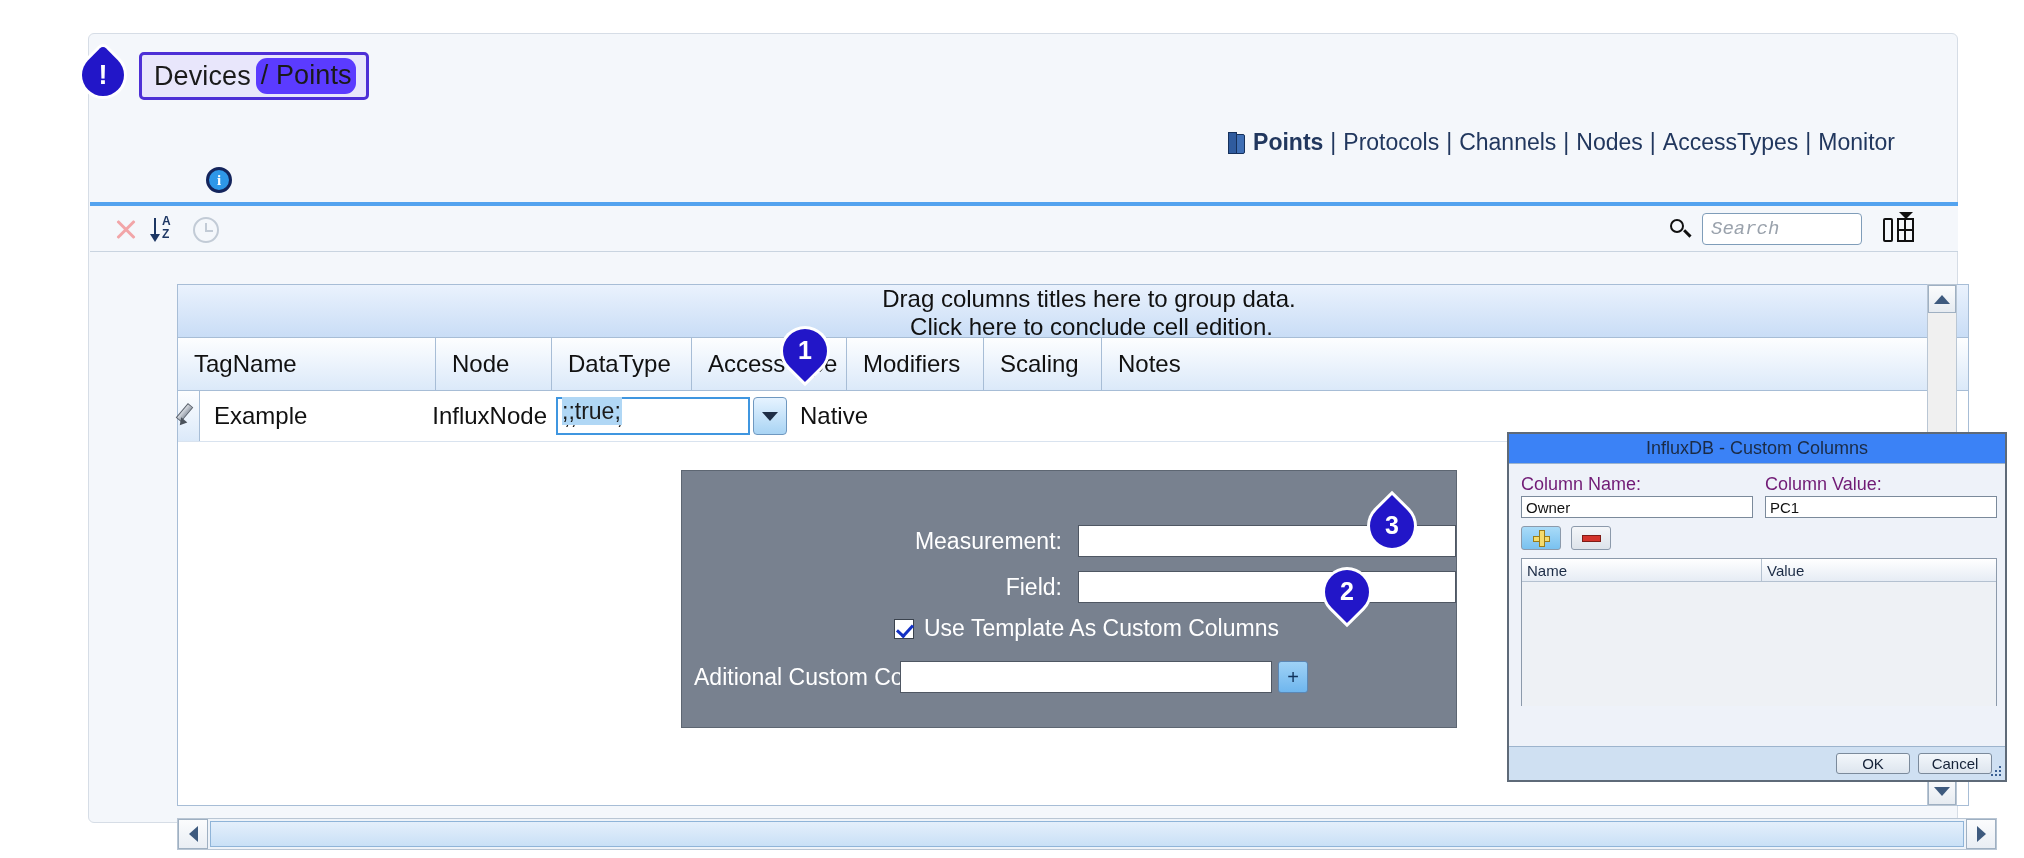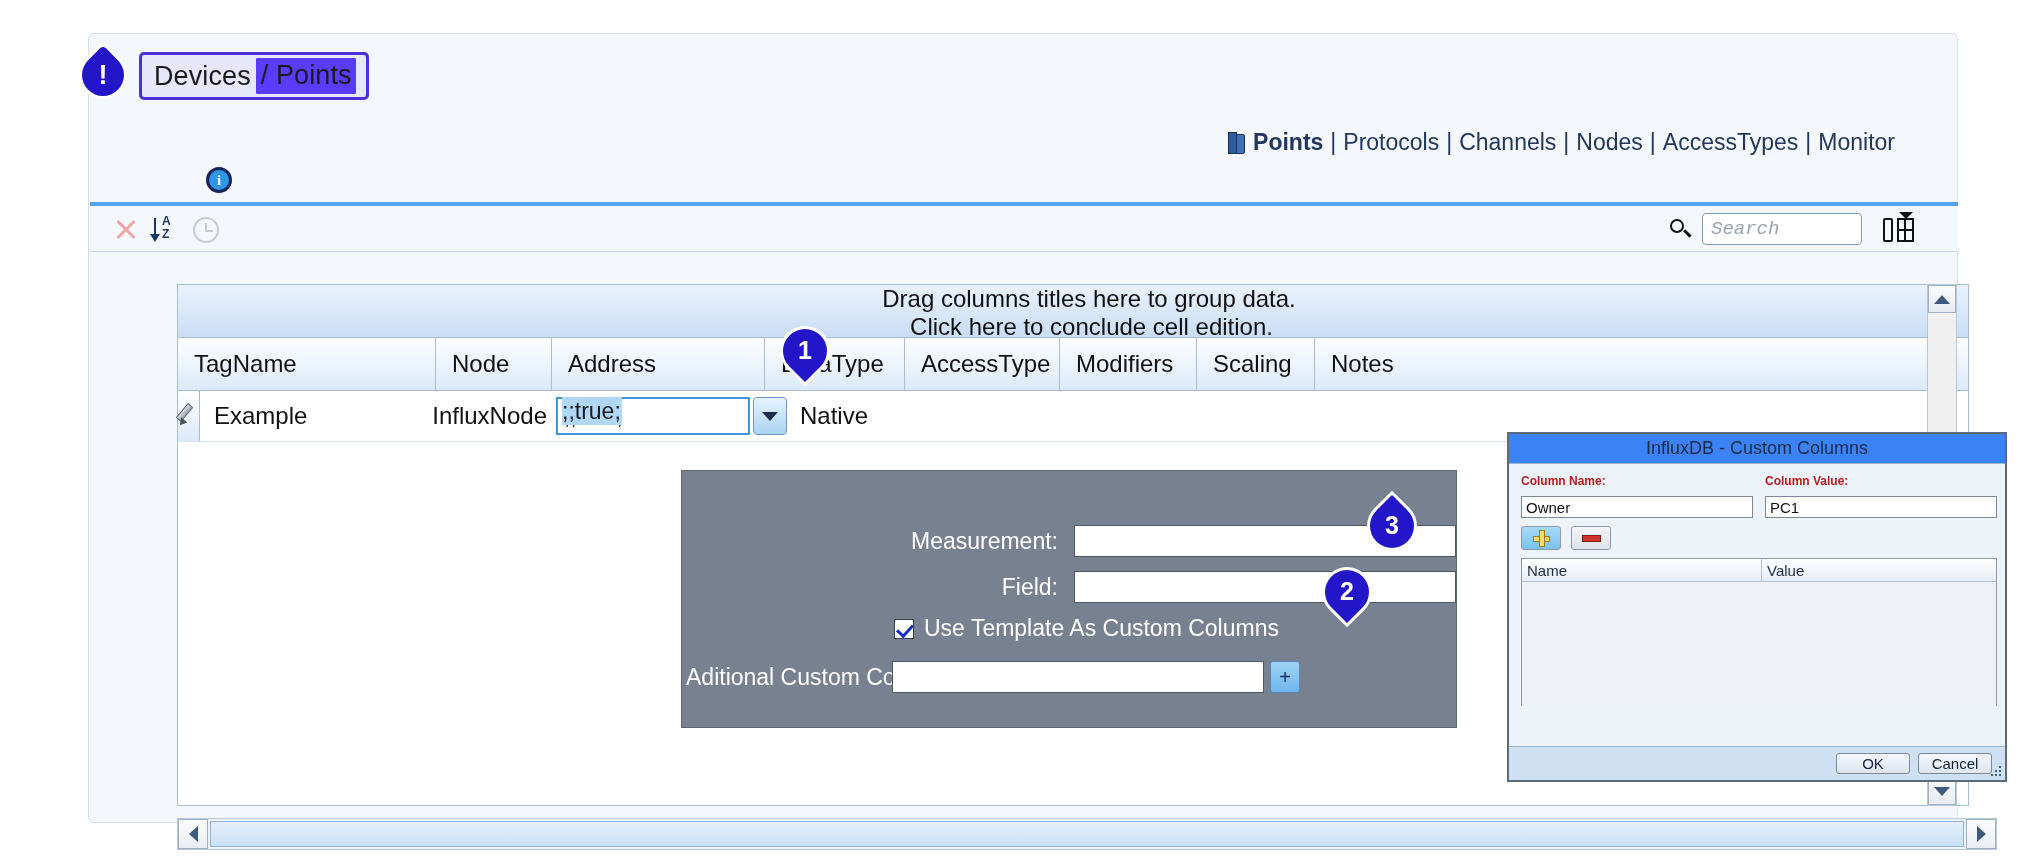--- a/index.html
+++ b/index.html
@@ -53,21 +53,21 @@
     font-size: 27px;
     color: #1a1a1a;
     white-space: nowrap;
     letter-spacing: .1px;
   }
   .crumb-highlight {
     background: #5b3bff;
     color: #0d0d0d;
     padding: 2px 4px 3px 5px;
     margin-left: 5px;
-    border-radius: 1px;
+    border-radius: 11px;
   }
 
   
   .excl-badge {
     position: absolute;
     left: 82px;
     top: 54px;
     width: 42px;
     height: 42px;
   }
@@ -483,20 +483,21 @@
     display: flex;
     align-items: center;
     left: 0;
     width: 100%;
   }
   .ep-label {
     font-size: 23px;
     color: #ffffff;
     text-align: right;
     white-space: nowrap;
+    padding-left: 8px;
   }
   .ep-input {
     height: 32px;
     background: #ffffff;
     border: 1px solid #4f5763;
     box-sizing: border-box;
     font-size: 21px;
     padding: 0 6px;
     font-family: "Liberation Sans", sans-serif;
   }
@@ -563,23 +564,22 @@
     display: flex;
     align-items: center;
     justify-content: center;
     font-size: 18px;
     color: #1b2b45;
     box-sizing: border-box;
   }
   .dlg-body { position: relative; height: 286px; }
   .dlg-lbl {
     position: absolute;
-    font-size: 12px;
-    color: #b91c1c;
-    font-weight: bold;
+    font-size: 18px;
+    color: #701a75;
   }
   .dlg-inp {
     position: absolute;
     height: 22px;
     background: #ffffff;
     border: 1px solid #7b8a9b;
     box-sizing: border-box;
     font-size: 15px;
     color: #111111;
     padding: 0 4px;
@@ -887,21 +887,20 @@
     <div class="grid">
 
       <div class="group-panel">
         <span class="gp-a">Drag columns titles here to group data.</span>
         <span class="gp-b">Click here to conclude cell edition.</span>
       </div>
 
       <div class="head-row">
         <div class="head-cell" style="width:258px">TagName</div>
         <div class="head-cell" style="width:116px">Node</div>
-        <div class="head-cell" style="width:213px">Address</div>
         <div class="head-cell" style="width:140px">DataType</div>
         <div class="head-cell" style="width:155px">AccessType</div>
         <div class="head-cell" style="width:137px">Modifiers</div>
         <div class="head-cell" style="width:118px">Scaling</div>
         <div class="head-cell" style="width:633px">Notes</div>
       </div>
 
       <div class="data-row">
         <div class="row-indicator"></div>
         <div class="pencil-icon">

